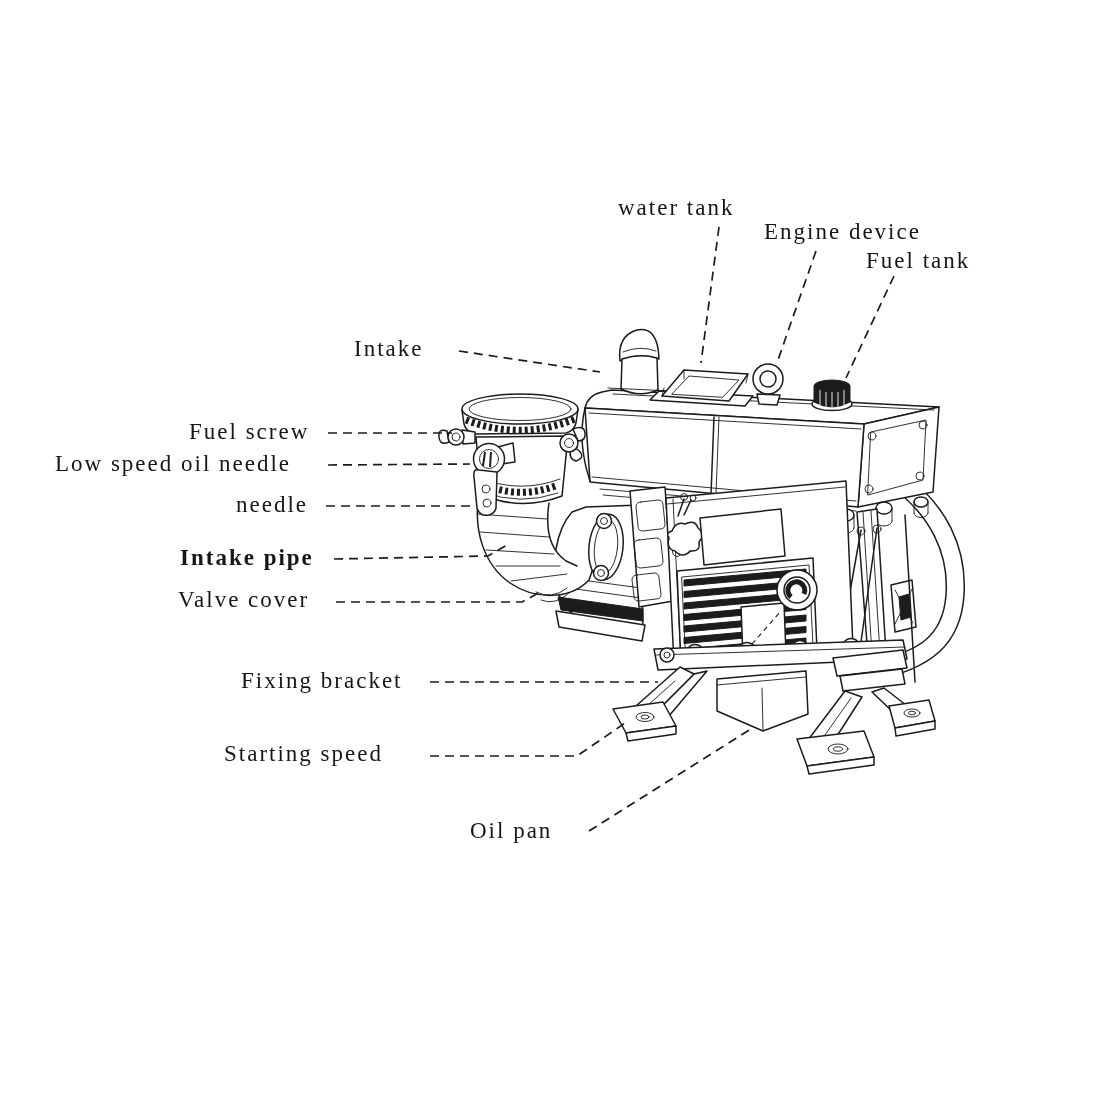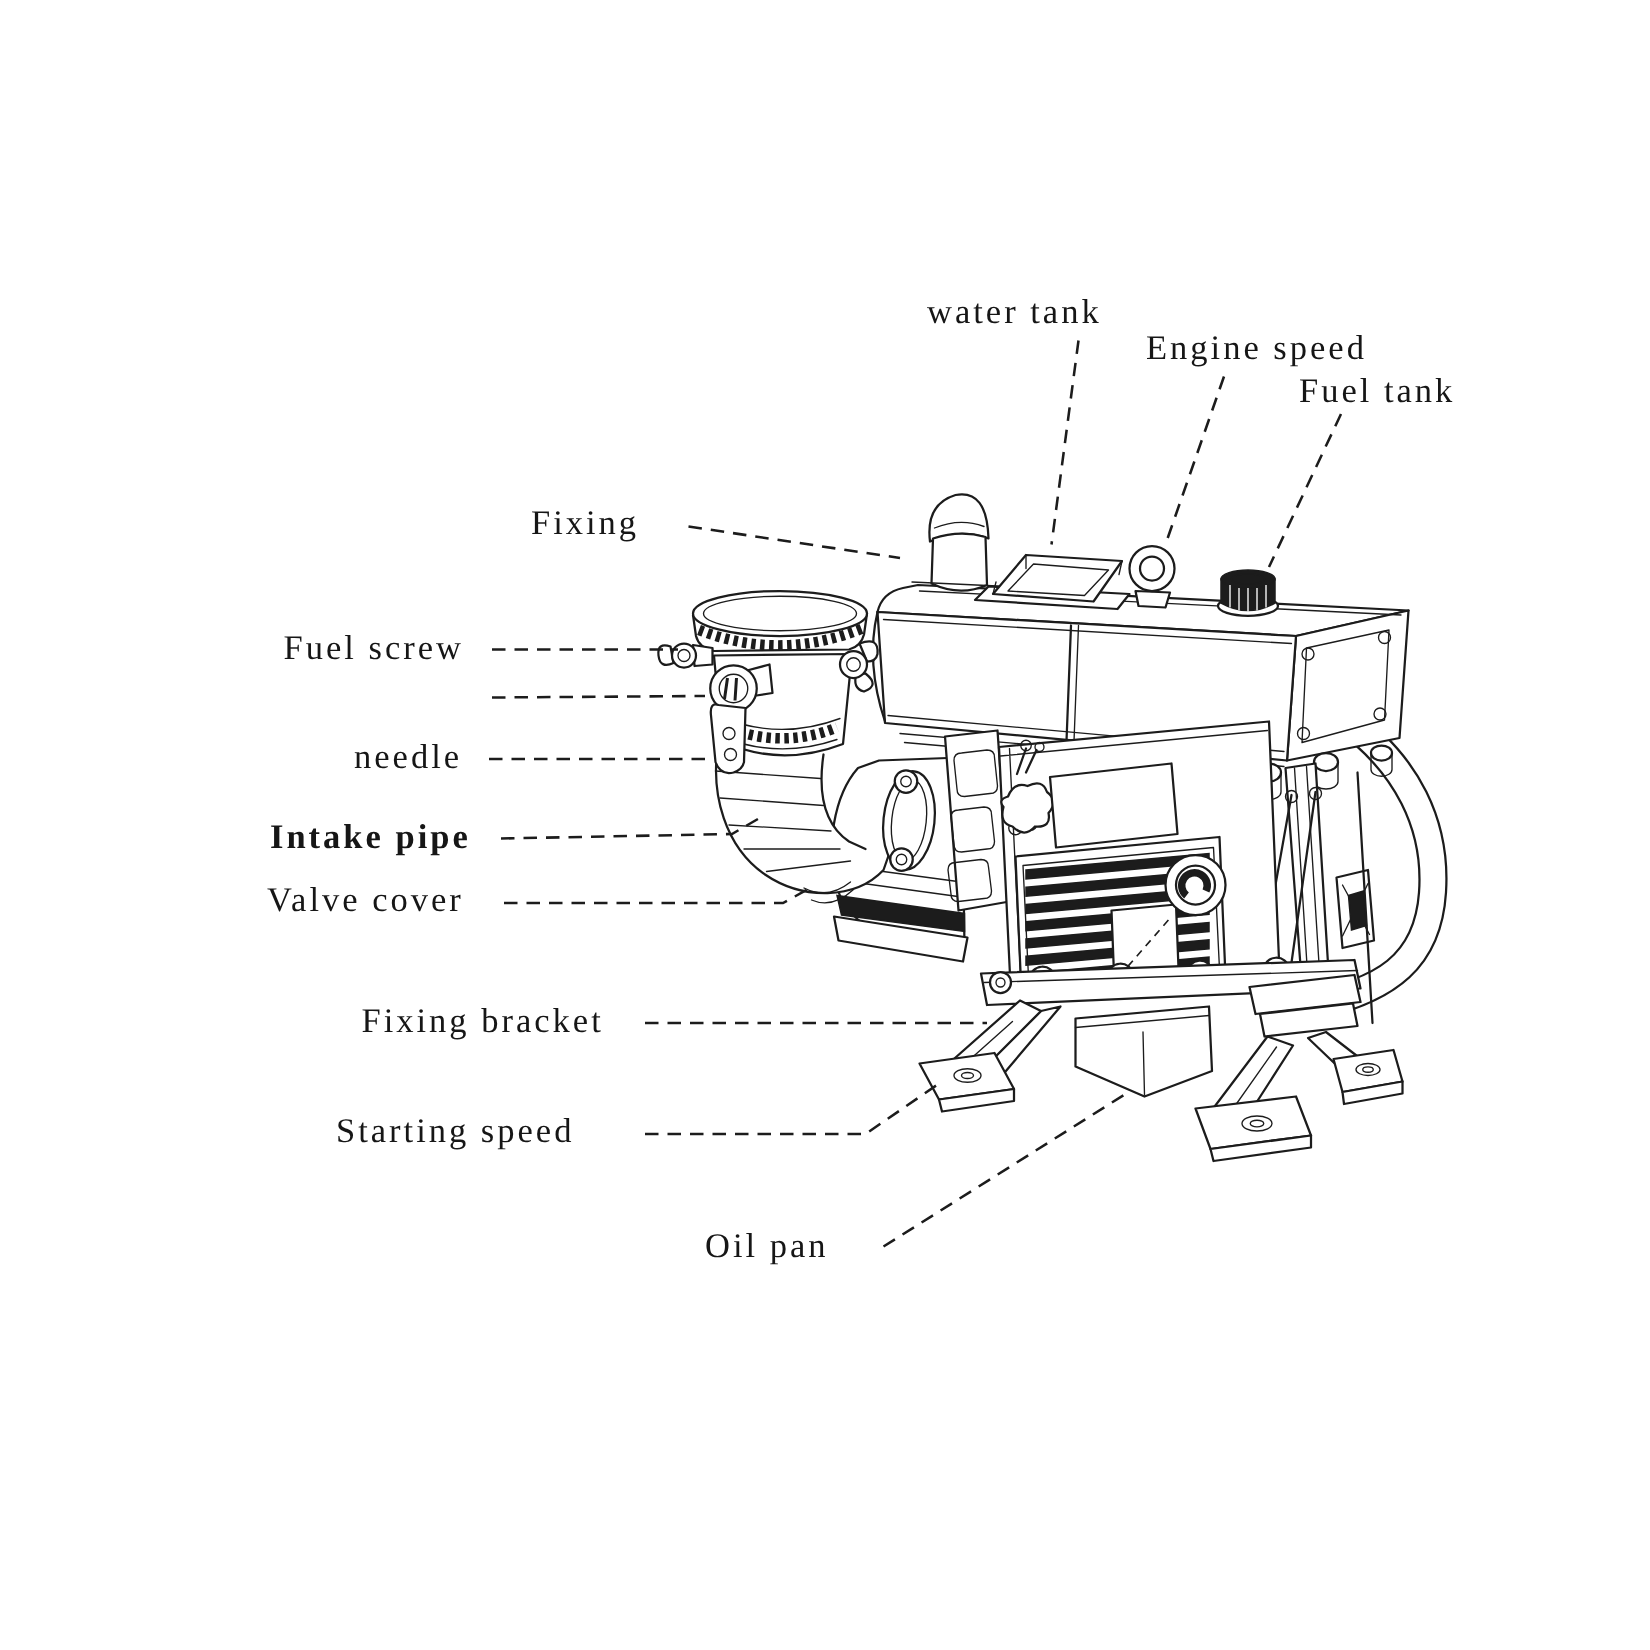--- a/index.html
+++ b/index.html
@@ -250,23 +250,24 @@
       <path class="leader" d="M326,506 L473,506"></path>
       <path class="leader" d="M334,559 L488,556 L507,545"></path>
       <path class="leader" d="M336,602 L522,602 L542,591"></path>
       <path class="leader" d="M430,682 L658,682"></path>
       <path class="leader" d="M430,756 L577,756 L628,721"></path>
       <path class="leader" d="M589,831 L754,727"></path>
     </g>
   </svg>
 
   <div class="lbl" style="left:618px;top:195px;">water tank</div>
-  <div class="lbl" style="left:764px;top:219px;">Engine speed</div>
+  <div class="lbl" style="left:764px;top:219px;">Engine device</div>
   <div class="lbl" style="left:866px;top:248px;">Fuel tank</div>
-  <div class="lbl" style="left:354px;top:336px;">Fixing</div>
+  <div class="lbl" style="left:354px;top:336px;">Intake</div>
   <div class="lbl" style="left:189px;top:419px;">Fuel screw</div>
+  <div class="lbl" style="left:55px;top:451px;">Low speed oil needle</div>
   <div class="lbl" style="left:236px;top:492px;">needle</div>
   <div class="lbl" style="left:180px;top:545px;font-weight:bold;">Intake pipe</div>
   <div class="lbl" style="left:178px;top:587px;">Valve cover</div>
   <div class="lbl" style="left:241px;top:668px;">Fixing bracket</div>
   <div class="lbl" style="left:224px;top:741px;">Starting speed</div>
   <div class="lbl" style="left:470px;top:818px;">Oil pan</div>
 </div>
 
 </body></html>

